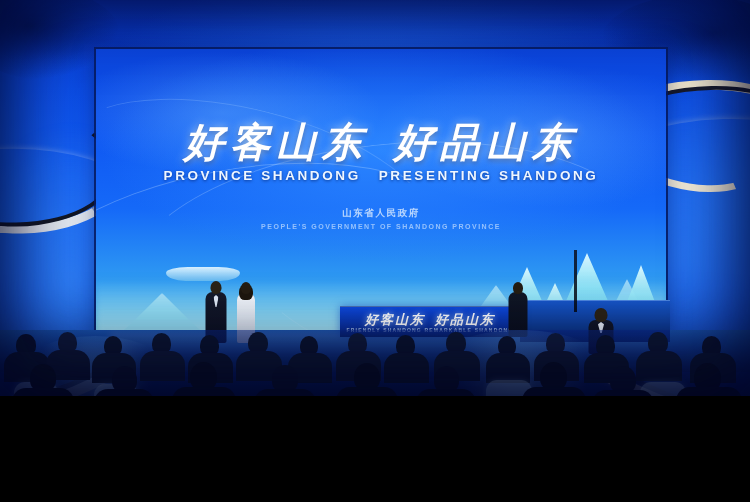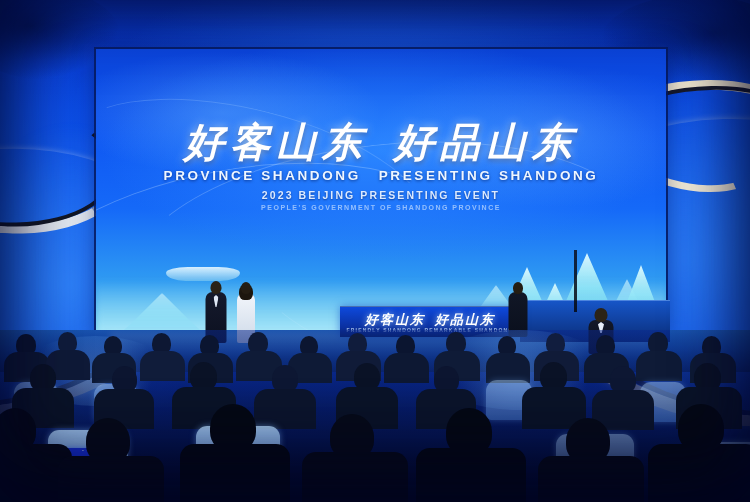--- a/index.html
+++ b/index.html
@@ -1,20 +1,20 @@
 <!DOCTYPE html>
 <html><head>
 <meta charset="utf-8">
 <style>
   html,body{margin:0;padding:0;background:#000;}
   body{font-family:"Liberation Sans",sans-serif;}
 
   #stage-photo{
     position:relative;
-    width:750px;height:502px;
+    width:750px;height:396px;
     overflow:hidden;
     background:#0a3fd4;
   }
 
   
   .wall{
     position:absolute;inset:0;
     background:
       radial-gradient(ellipse 55% 40% at 50% 18%, #1f6bff 0%, rgba(31,107,255,0) 65%),
       radial-gradient(ellipse 30% 60% at 6% 55%, #1560f7 0%, rgba(21,96,247,0) 70%),
@@ -346,21 +346,21 @@
       <div class="peak" style="left:452px;width:78px;height:86px;"></div>
       <div class="peak soft" style="left:500px;width:62px;height:60px;"></div>
       <div class="peak" style="left:516px;width:58px;height:74px;"></div>
       <div class="boat"></div>
       <div class="mist"></div>
     </div>
 
     <div class="title-block">
       <div class="cn-title"><span>好客山东</span><span class="gap"></span><span>好品山东</span></div>
       <div class="en-row"><span>PROVINCE SHANDONG</span><span class="gap2"></span><span>PRESENTING SHANDONG</span></div>
-      <div class="sub-en">2023 BEIJING PRESENTING EVENT</div>
+      <div class="gov-cn">山东省人民政府</div>
       <div class="gov-en">PEOPLE'S GOVERNMENT OF SHANDONG PROVINCE</div>
     </div>
   </div>
 
   <div class="stage-floor"></div>
   <div class="floor-reflect"></div>
   <div class="podium-box"></div>
 
   <div class="banner">
     <div class="banner-cn"><span>好客山东</span><span class="g"></span><span>好品山东</span></div>

